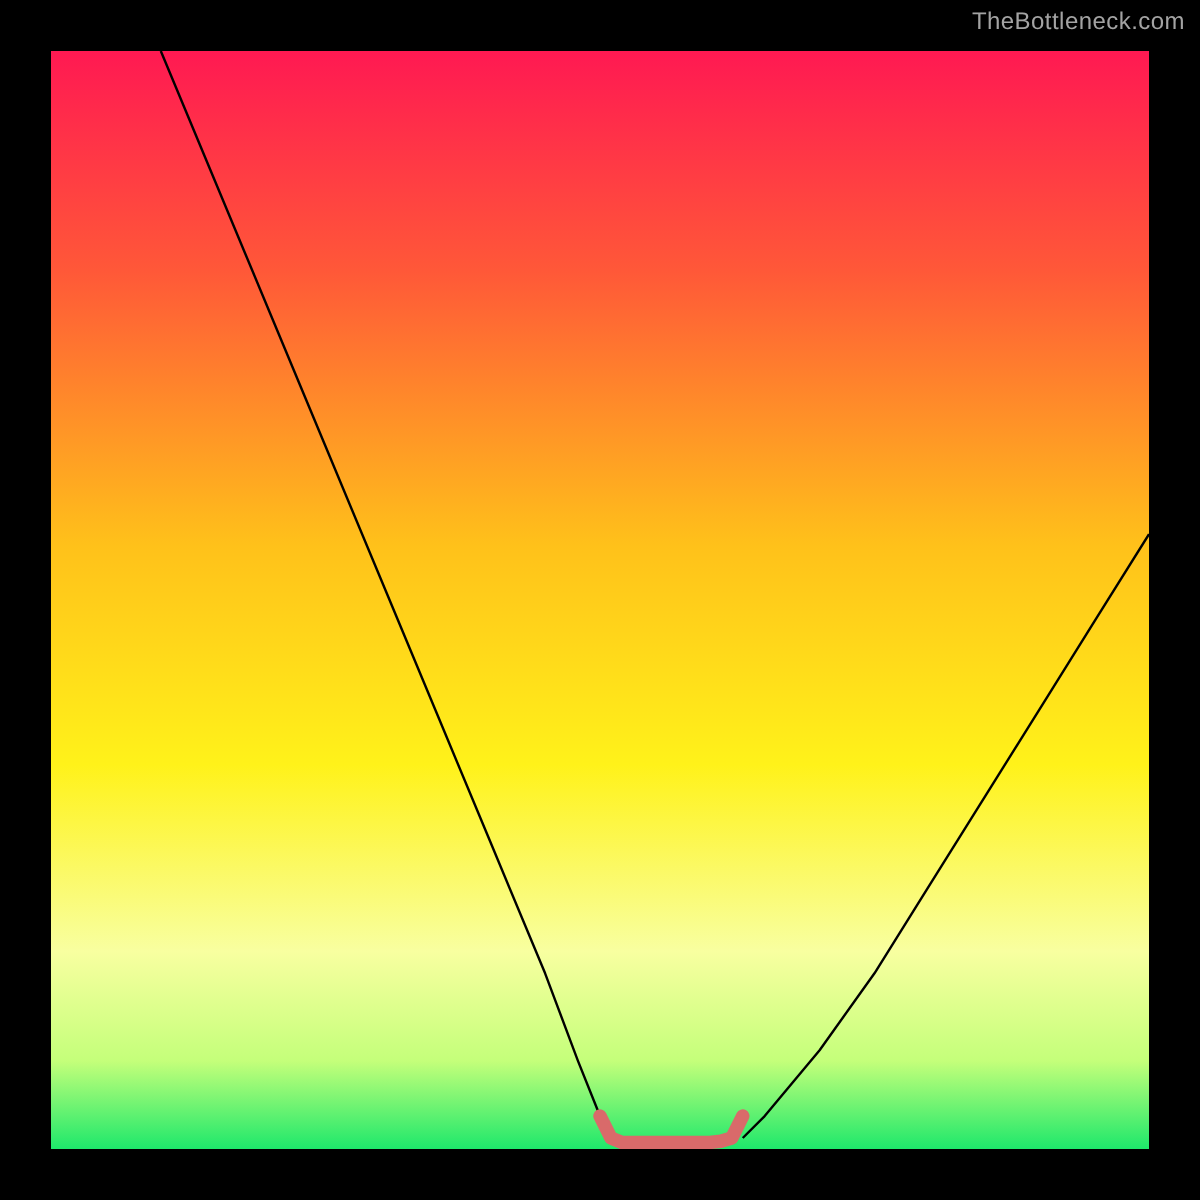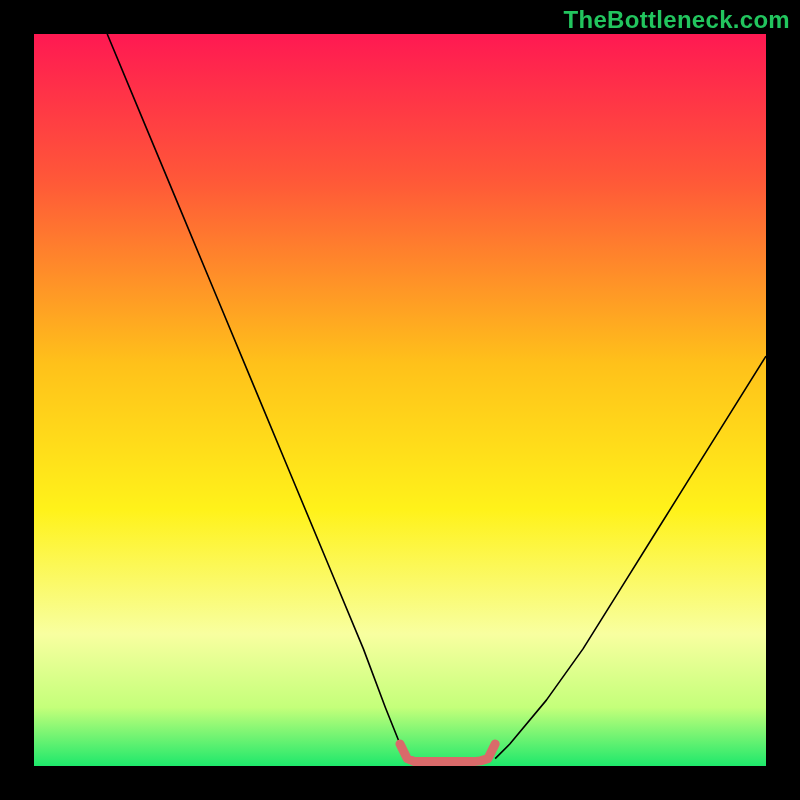--- a/index.html
+++ b/index.html
@@ -9,23 +9,23 @@
     height: 800px;
     background: #000;
     font-family: Arial, sans-serif;
     position: relative;
     overflow: hidden;
   }
   .watermark {
     position: absolute;
     top: 6px;
     right: 10px;
-    color: #22c55e;
-    font-size: 24px;
-    font-weight: 700;
+    color: #a3a3a3;
+    font-size: 16px;
+    font-weight: 400;
     z-index: 10;
     letter-spacing: 0.3px;
   }
   .plot-area {
     position: absolute;
     left: 34px;
     top: 34px;
     width: 732px;
     height: 732px;
   }

